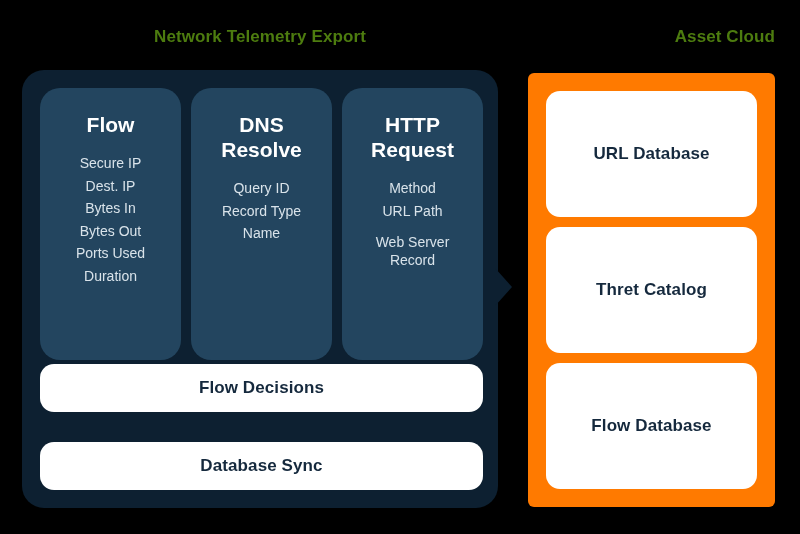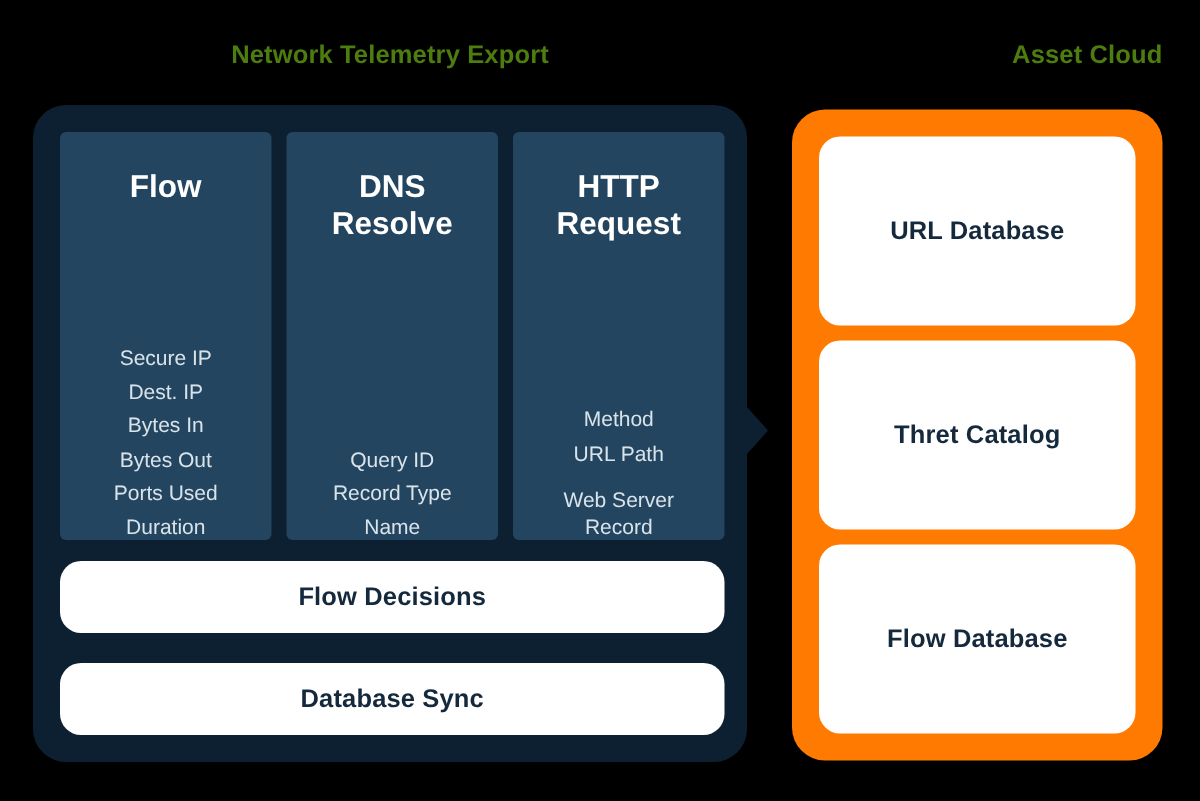--- a/index.html
+++ b/index.html
@@ -71,26 +71,25 @@
     top: 88px;
     width: 443px;
     height: 272px;
     display: flex;
     gap: 10px;
   }
 
   .telemetry-card {
     flex: 1 1 0;
     background: #23455f;
-    border-radius: 4px;
+    border-radius: 20px;
     padding: 24px 10px 0 10px;
     display: flex;
     flex-direction: column;
     align-items: center;
-    justify-content: space-between;
   }
 
   .card-title {
     font-size: 21px;
     font-weight: bold;
     color: #ffffff;
     text-align: center;
     line-height: 1.2;
     margin-bottom: 18px;
   }
@@ -115,40 +114,40 @@
     position: absolute;
     left: 40px;
     width: 443px;
     height: 48px;
     background: #ffffff;
     border-radius: 14px;
     display: flex;
     align-items: center;
     justify-content: center;
   }
-  #bar-flow-decisions { top: 374px; }
+  #bar-flow-decisions { top: 364px; }
   #bar-database-sync  { top: 442px; }
 
   .bar-label {
     font-size: 17px;
     font-weight: bold;
     color: #152troke;
     color: #15293d;
     letter-spacing: 0.1px;
   }
 
   
   #asset-panel {
     position: absolute;
     left: 528px;
     top: 73px;
     width: 247px;
     height: 434px;
     background: #ff7a00;
-    border-radius: 22px;
+    border-radius: 6px;
     padding: 18px;
     display: flex;
     flex-direction: column;
     gap: 10px;
   }
 
   .asset-card {
     flex: 1 1 0;
     background: #ffffff;
     border-radius: 14px;

